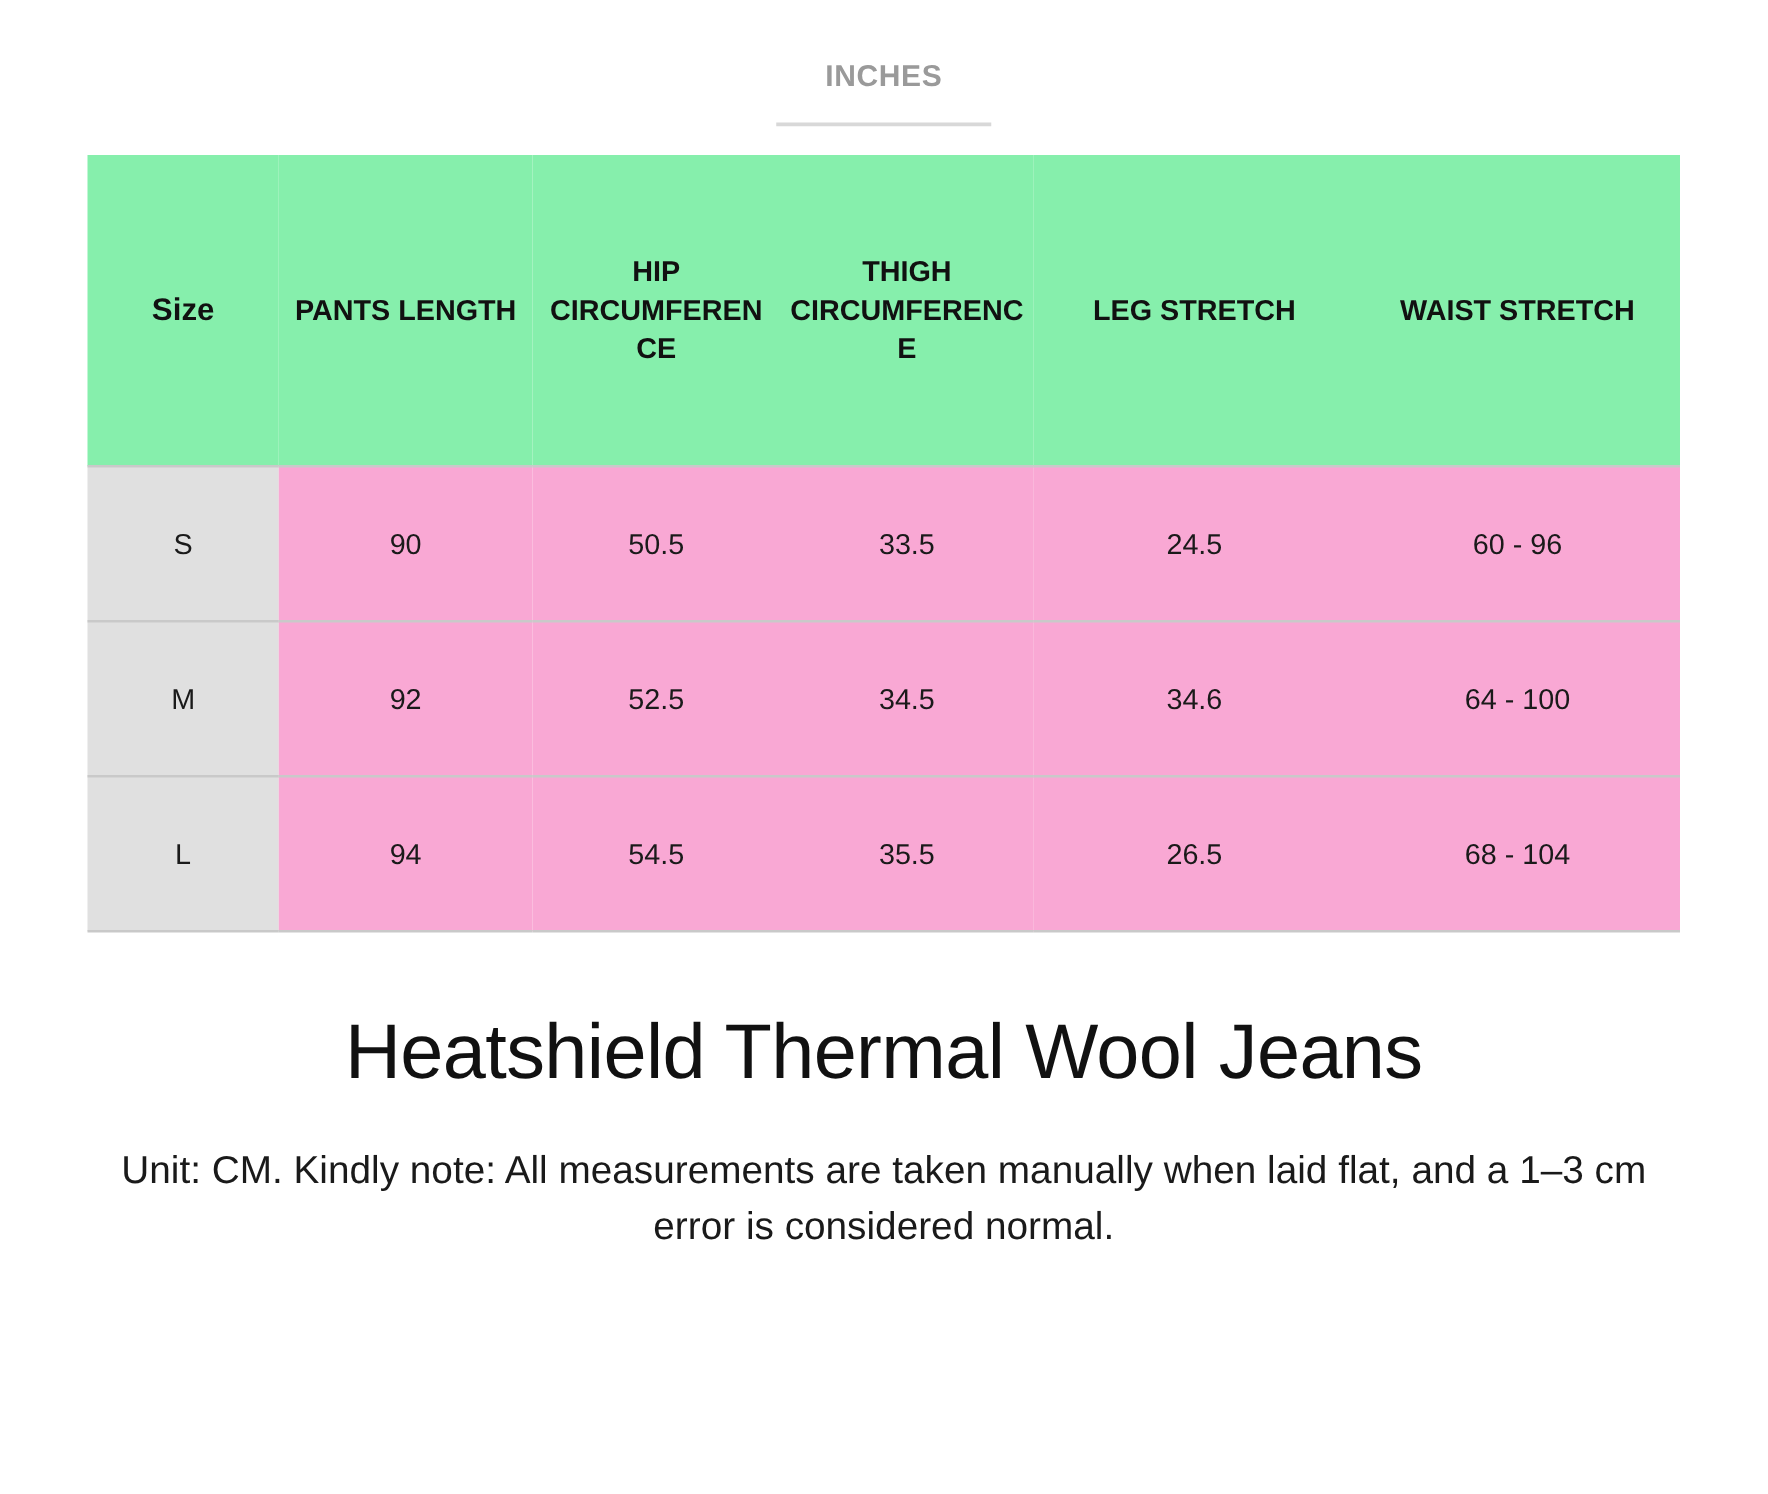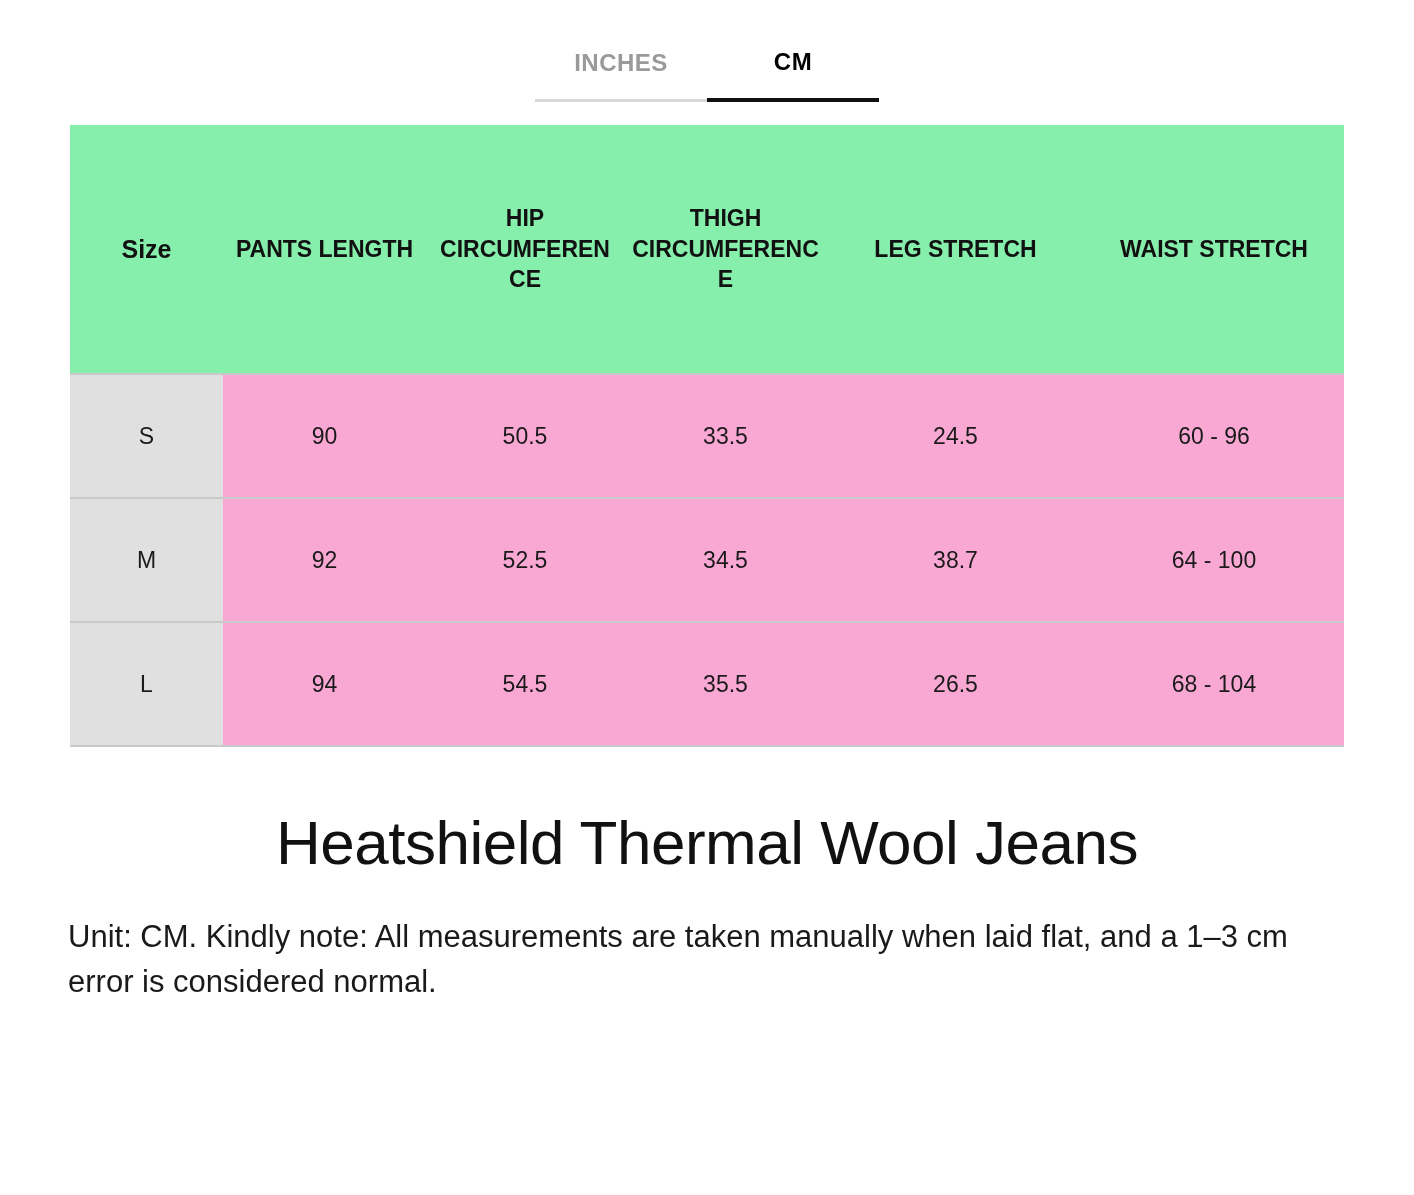--- a/index.html
+++ b/index.html
@@ -100,34 +100,34 @@
     font-size: 62px;
     font-weight: normal;
     color: #111111;
     margin: 62px 0 0 0;
     letter-spacing: -0.5px;
     line-height: 1.1;
   }
 
   
   .note {
+    text-align: center;
     font-size: 31px;
     color: #1a1a1a;
     line-height: 1.45;
     margin: 38px 68px 0 68px;
   }
 </style>
 </head>
 <body>
 
 <div class="page">
 
   <div class="unit-tabs">
     <div class="unit-tab inactive">INCHES</div>
-    <div class="unit-tab active">CM</div>
   </div>
 
   <div class="table-wrap">
     <table class="size-table">
       <colgroup>
         <col class="c0">
           <col class="c1">
           <col class="c2">
           <col class="c3">
           <col class="c4">
@@ -150,21 +150,21 @@
           <td>50.5</td>
           <td>33.5</td>
           <td>24.5</td>
           <td>60 - 96</td>
         </tr>
         <tr>
           <td class="size-cell">M</td>
           <td>92</td>
           <td>52.5</td>
           <td>34.5</td>
-          <td>38.7</td>
+          <td>34.6</td>
           <td>64 - 100</td>
         </tr>
         <tr>
           <td class="size-cell">L</td>
           <td>94</td>
           <td>54.5</td>
           <td>35.5</td>
           <td>26.5</td>
           <td>68 - 104</td>
         </tr>

